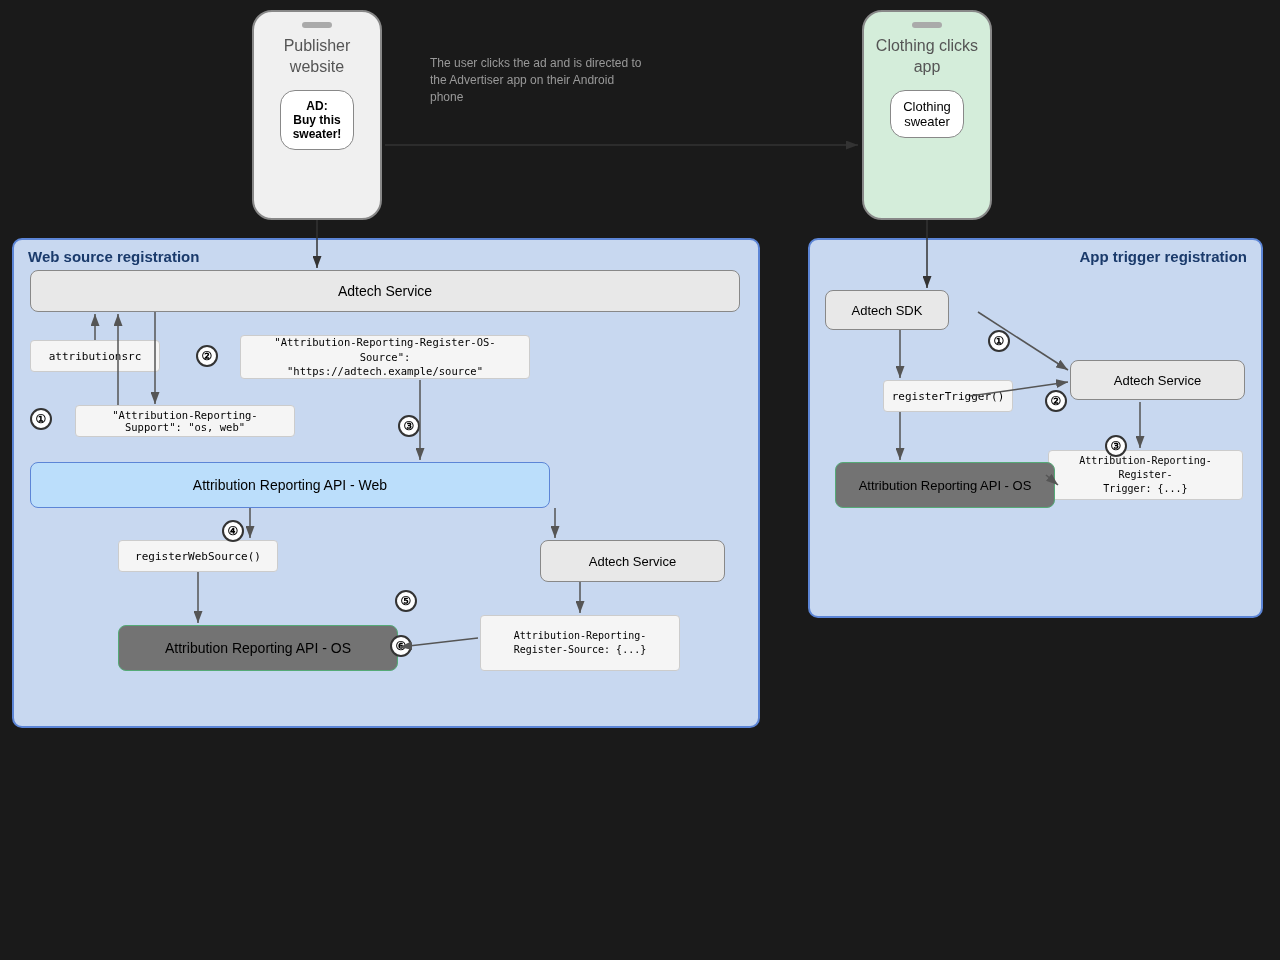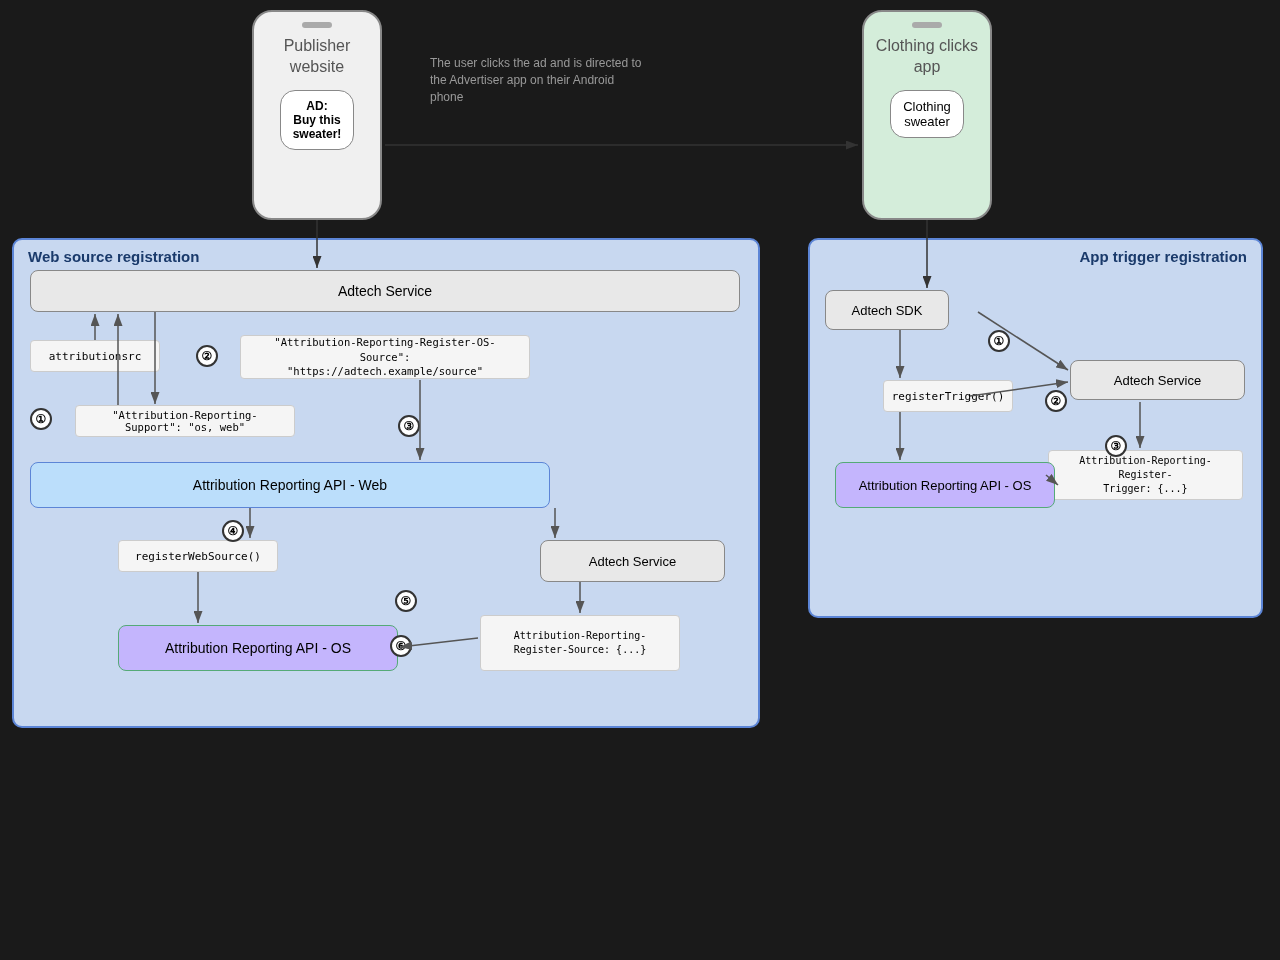--- a/index.html
+++ b/index.html
@@ -71,21 +71,21 @@
       align-items: center;
       justify-content: center;
       text-align: center;
       font-size: 13px;
       padding: 11px 10px;
     }
     .box-gray {
       background: #e8e8e8;
     }
     .box-green {
-      background: #c4b5fd;
+      background: #737373;
     }
     .box-blue-light {
       background: #bbdefb;
       border-color: #64b5f6;
     }
     .box-code {
       font-family: monospace;
       font-size: 11px;
       background: #f5f5f5;
       border: 1px solid #ccc;

